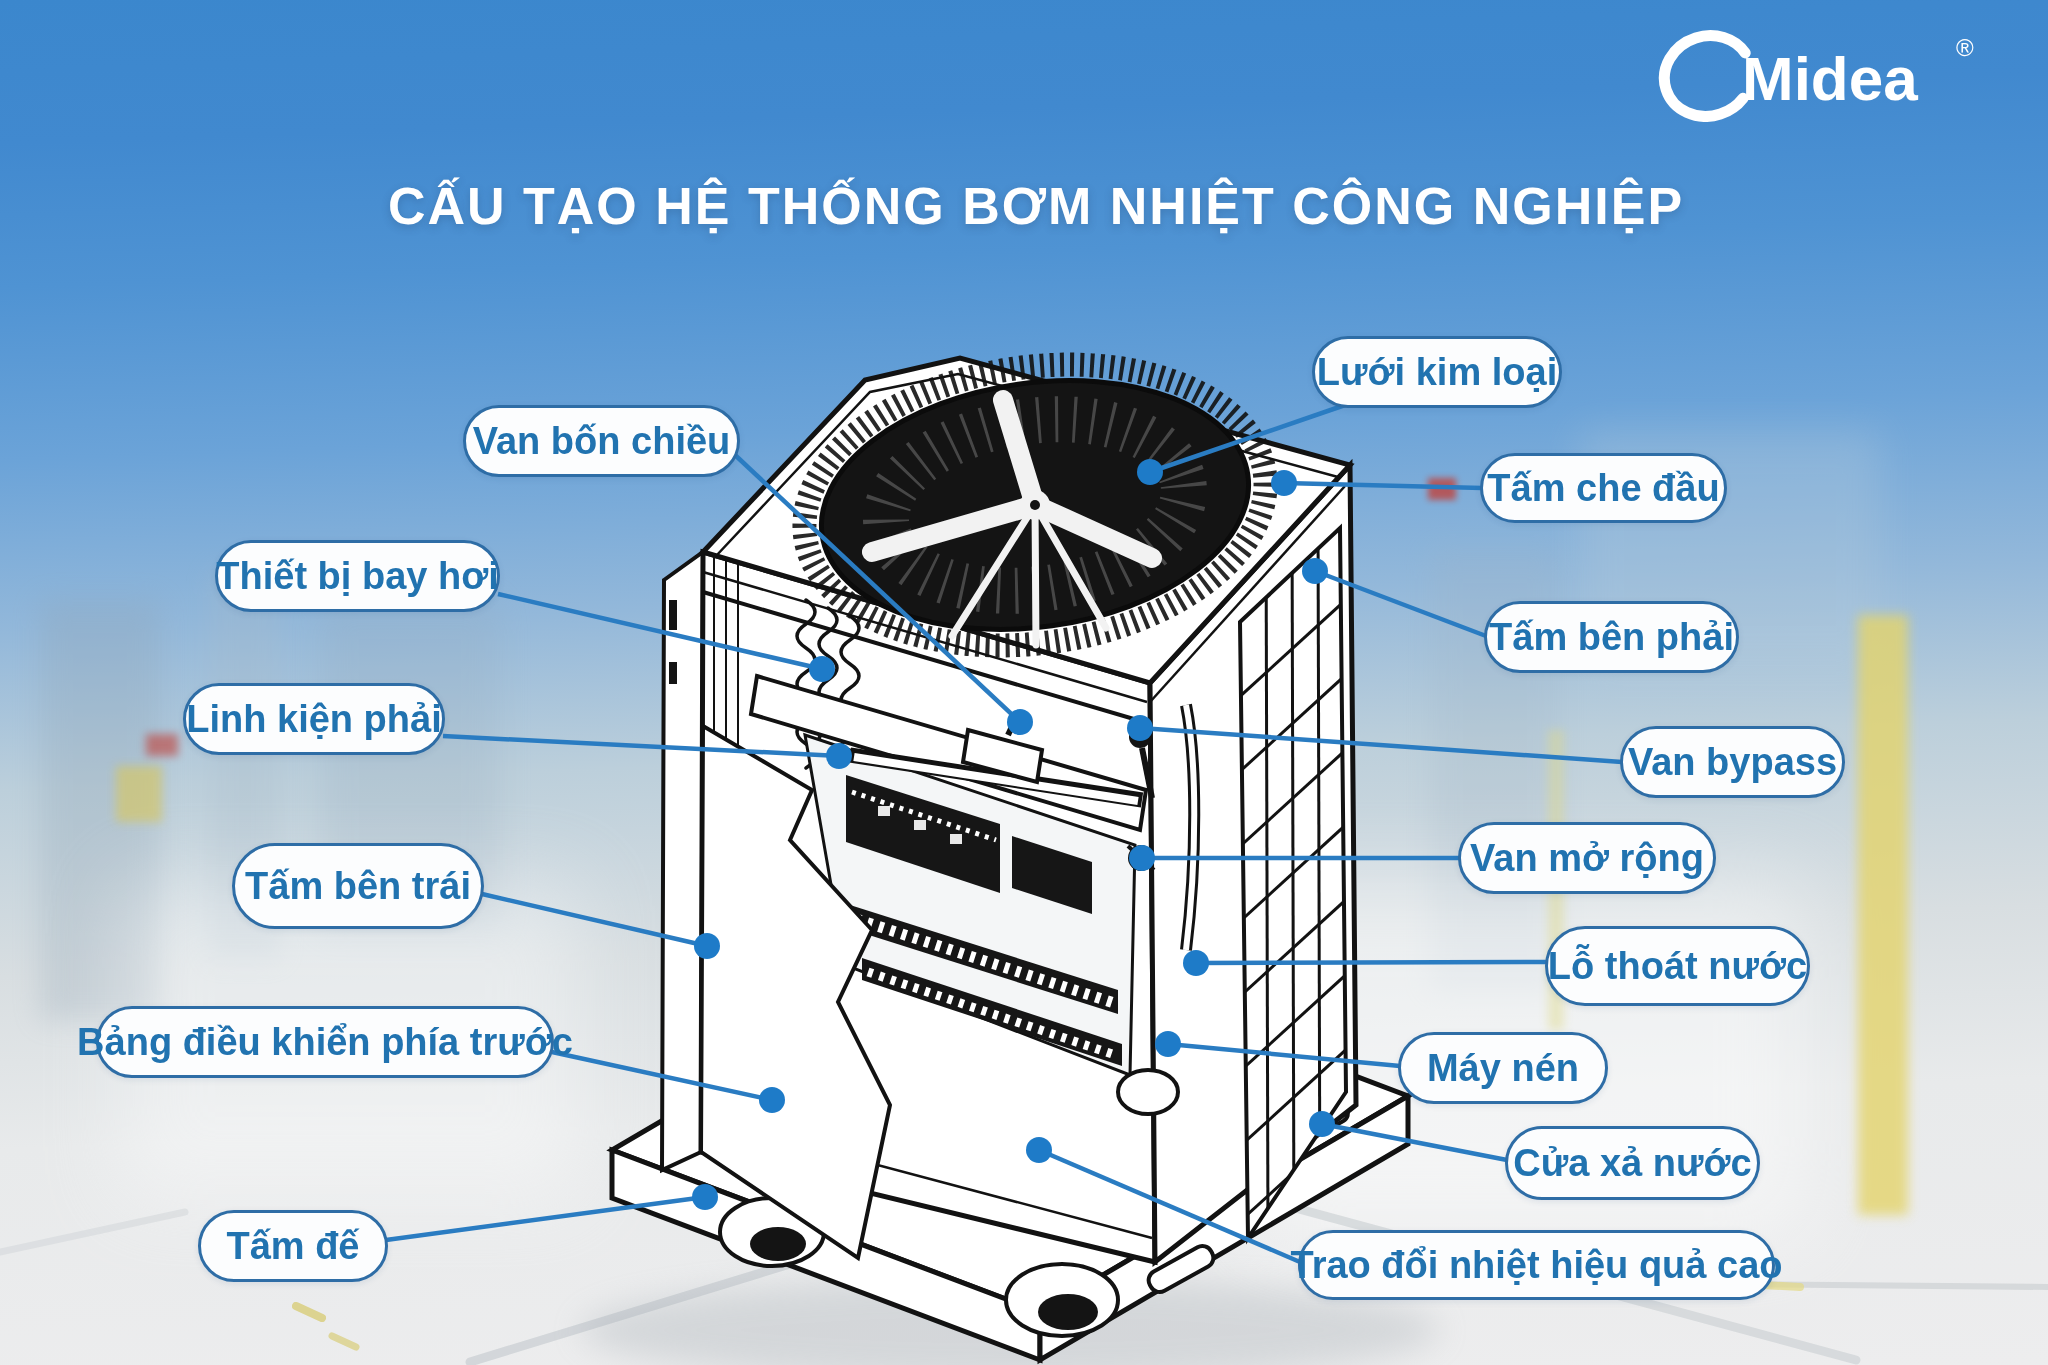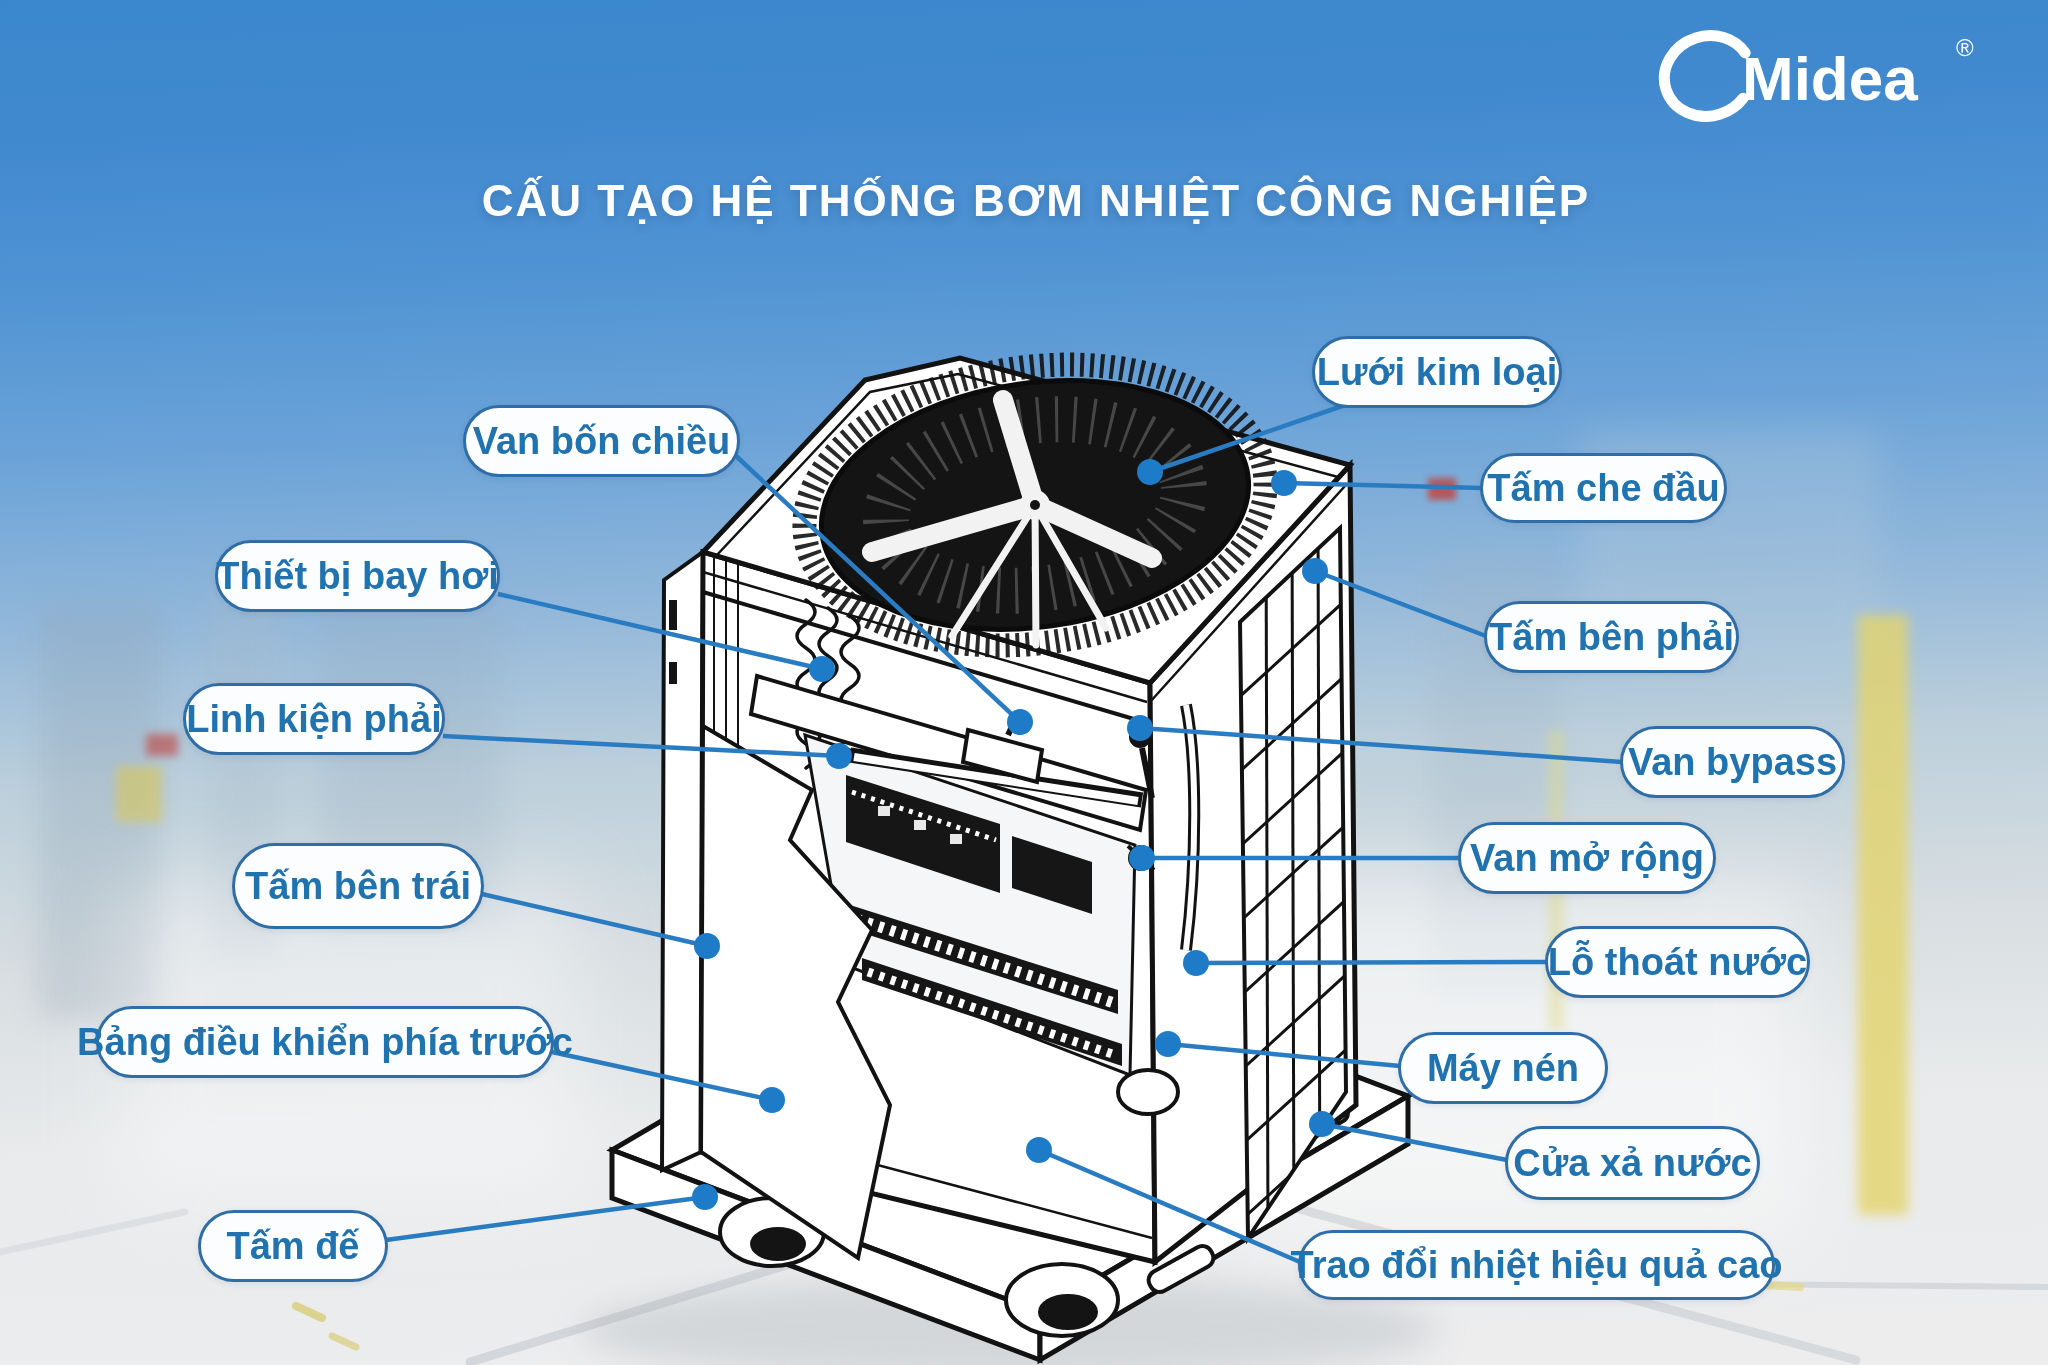--- a/index.html
+++ b/index.html
@@ -4,21 +4,21 @@
 <style>
   html,body{margin:0;padding:0;background:#dfe3e6;}
   .stage{
     position:relative;width:2048px;height:1365px;overflow:hidden;
     font-family:"Liberation Sans","DejaVu Sans",sans-serif;
     background:linear-gradient(178deg,#3b87cd 0%,#4189cf 10%,#4f93d3 20%,#6ba3d8 32%,#93b8da 44%,#bccfdb 55%,#d8dee1 68%,#e8eaeb 80%,#ededee 100%);
   }
   .bgshape{position:absolute;pointer-events:none;}
   .title{
     position:absolute;left:0;right:0;top:176px;text-align:center;
-    color:#ffffff;font-size:44px;font-weight:700;letter-spacing:2px;
+    color:#ffffff;font-size:52px;font-weight:700;letter-spacing:2px;
     text-shadow:0 3px 8px rgba(30,60,100,.25);
     padding-left:24px;
   }
   .logo{position:absolute;top:26px;right:58px;}
   .pill{
     position:absolute;display:flex;align-items:center;justify-content:center;
     background:#fcfdfe;border:3.5px solid #2e6da6;border-radius:46px;
     color:#2173b0;font-size:38px;font-weight:600;box-sizing:border-box;
     padding:0 18px;white-space:nowrap;box-shadow:0 2px 6px rgba(30,70,120,.10);
   }
@@ -242,21 +242,21 @@
     </div>
   <div class="pill" style="left:1484px;top:601px;width:255px;height:72px;">
       <span>Tấm bên phải</span>
     </div>
   <div class="pill" style="left:1620px;top:726px;width:225px;height:72px;">
       <span>Van bypass</span>
     </div>
   <div class="pill" style="left:1458px;top:822px;width:258px;height:72px;">
       <span>Van mở rộng</span>
     </div>
-  <div class="pill" style="left:1545px;top:926px;width:265px;height:72px;">
+  <div class="pill" style="left:1545px;top:926px;width:265px;height:80px;">
       <span>Lỗ thoát nước</span>
     </div>
   <div class="pill" style="left:1398px;top:1032px;width:210px;height:72px;">
       <span>Máy nén</span>
     </div>
   <div class="pill" style="left:1505px;top:1126px;width:255px;height:74px;">
       <span>Cửa xả nước</span>
     </div>
   <div class="pill" style="left:1298px;top:1230px;width:477px;height:70px;">
       <span>Trao đổi nhiệt hiệu quả cao</span>

